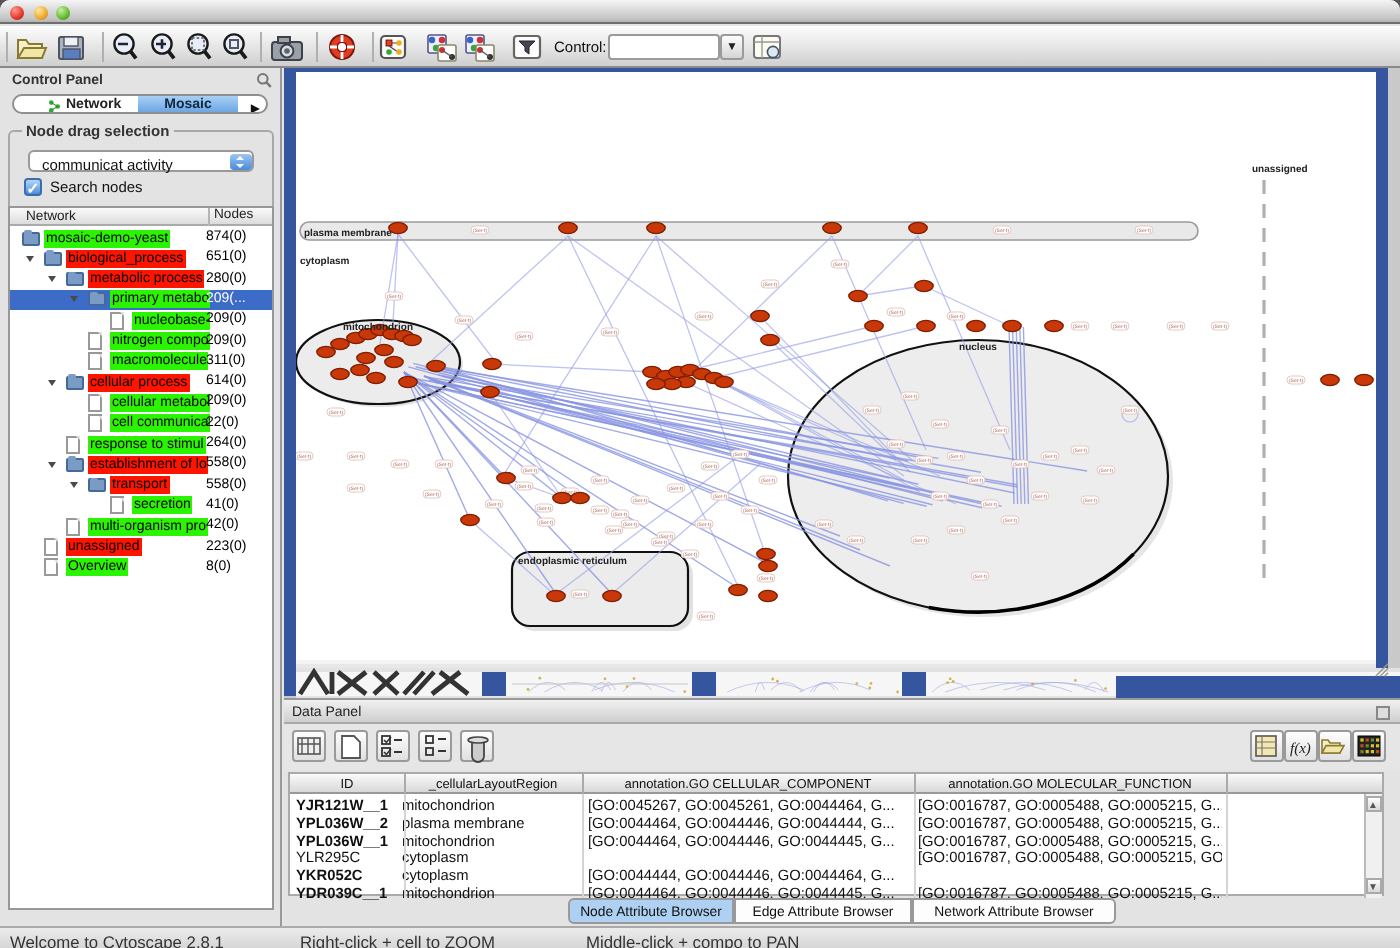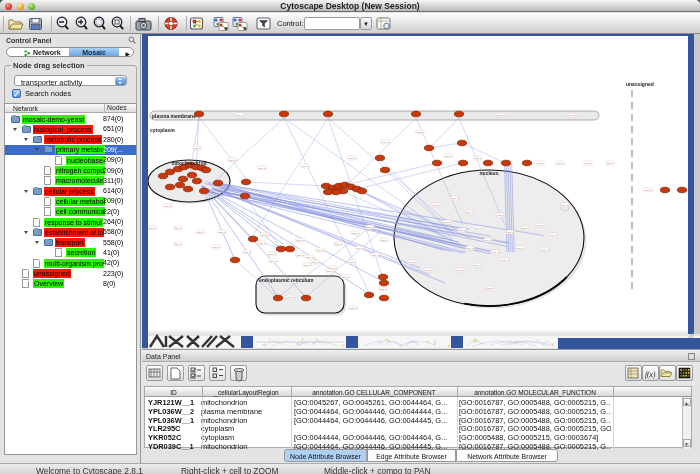--- a/index.html
+++ b/index.html
@@ -96,30 +96,29 @@
 .drow span { position:absolute; top:0.8px; white-space:nowrap; overflow:hidden; color:#111; }
 .vline { position:absolute; top:10px; width:1px; height:52px; background:#d5d5d5; }
 #dscroll { position:absolute; right:0px; top:10px; width:9px; height:52px; background:#f0f0f0;
   border-left:1px solid #bbb; }
 #btabs { position:absolute; left:284px; top:449px; width:280px; height:13px; font-size:6.9px; }
 #btabs div { position:absolute; top:0; height:13px; line-height:13px; text-align:center;
   background:#fdfdfd; border:1px solid #999; color:#111; }
 #status { position:absolute; left:0; top:463px; width:700px; height:11px;
   background:linear-gradient(#ececec,#d6d6d6); border-top:1px solid #aaa;
   font-size:8.4px; color:#333; }
-#status span { position:absolute; top:1.5px;margin-left:31px; }
+#status span { position:absolute; top:1.5px; }
 </style>
 </head>
 <body>
 <div id="win">
   <div id="titlebar">
     <div class="tl" style="left:5px; background:radial-gradient(circle at 35% 30%, #ff9a8a, #e3382c 60%, #9a1b10);"></div>
     <div class="tl" style="left:16.5px; background:radial-gradient(circle at 35% 30%, #ffe9a8, #f0a829 60%, #b06f0a);"></div>
     <div class="tl" style="left:28px; background:radial-gradient(circle at 35% 30%, #c8f0a0, #62ba2f 60%, #2f7a12);"></div>
-    <div class="t">Cytoscape Desktop (New Session)</div>
   </div>
   <div id="toolbar">
     <svg width="700" height="21" style="position:absolute;left:0;top:0" xmlns="http://www.w3.org/2000/svg">
         <line x1="3.5" y1="3" x2="3.5" y2="18" stroke="#b0b0b0" stroke-width="1"></line>
         <path d="M9 16 L9 7 L13 7 L14.5 9 L21 9 L21 16 Z" fill="#f5efC8" stroke="#8a7a30" stroke-width="1"></path>
         <path d="M9 16 L12 11 L23 11 L21 16 Z" fill="#efe6a8" stroke="#8a7a30" stroke-width="1"></path>
         <rect x="29.5" y="5.5" width="12" height="11" rx="1" fill="#aab2c0" stroke="#4c5460" stroke-width="1"></rect>
         <rect x="32" y="5.5" width="7" height="4.5" fill="#eef0f4" stroke="#4c5460" stroke-width="0.7"></rect>
         <rect x="31.5" y="11.5" width="8.5" height="5" fill="#5a7ec0" stroke="#4c5460" stroke-width="0.7"></rect>
         <circle cx="62" cy="9" r="4.8" fill="#e8eef6" stroke="#1a1a1a" stroke-width="1.2"></circle>
@@ -191,21 +190,21 @@
           <circle cx="2.5" cy="8" r="1.8" fill="#3a3"></circle>
           <path d="M2.5 2 L7.5 5 L2.5 8" stroke="#383" stroke-width="0.8" fill="none"></path>
         </svg>
       <span class="net">Network</span>
       <div class="mos">Mosaic</div>
       <div class="arr">▶</div>
     </div>
     <div id="groupbox">
       <div class="legend">Node drag selection</div>
       <div id="combo">
-        <div class="txt">transporter activity</div>
+        <div class="txt">communicat activity</div>
         <div class="step"></div>
       </div>
     </div>
     <div id="checkbox">✓</div>
     <div id="cklbl">Search nodes</div>
     <div id="tree">
       <div id="treehdr">
           <span style="position:absolute;left:8px;top:1px">Network</span>
           <span class="c2">Nodes</span>
         </div>
@@ -718,29 +717,28 @@
             <span style="left:149px;width:161px">[GO:0044464, GO:0044446, GO:0044444, G...</span>
             <span style="left:314px;width:152px">[GO:0016787, GO:0005488, GO:0005215, G...</span>
           </div>
           <div class="drow" style="top:27.9px">
             <span style="left:3px;width:52px;font-weight:bold">YPL036W__1</span>
             <span style="left:56px;width:88px">mitochondrion</span>
             <span style="left:149px;width:161px">[GO:0044464, GO:0044446, GO:0044445, G...</span>
             <span style="left:314px;width:152px">[GO:0016787, GO:0005488, GO:0005215, G...</span>
           </div>
           <div class="drow" style="top:36.6px">
-            <span style="left:3px;width:52px;font-weight:bold">YLR295C</span>
+            <span style="left:3px;width:52px;font-weight:normal">YLR295C</span>
             <span style="left:56px;width:88px">cytoplasm</span>
             <span style="left:314px;width:152px">[GO:0016787, GO:0005488, GO:0005215, GO:0003824, G...</span>
           </div>
           <div class="drow" style="top:45.3px">
             <span style="left:3px;width:52px;font-weight:bold">YKR052C</span>
             <span style="left:56px;width:88px">cytoplasm</span>
             <span style="left:149px;width:161px">[GO:0044444, GO:0044446, GO:0044464, G...</span>
-            <span style="left:314px;width:152px">[GO:0005488, GO:0005215, GO:0003674]</span>
           </div>
           <div class="drow" style="top:54.0px">
             <span style="left:3px;width:52px;font-weight:bold">YDR039C__1</span>
             <span style="left:56px;width:88px">mitochondrion</span>
             <span style="left:149px;width:161px">[GO:0044464, GO:0044446, GO:0044445, G...</span>
             <span style="left:314px;width:152px">[GO:0016787, GO:0005488, GO:0005215, G...</span>
           </div>
         </div>
         <div class="vline" style="left:57px"></div>
         <div class="vline" style="left:146px"></div>

